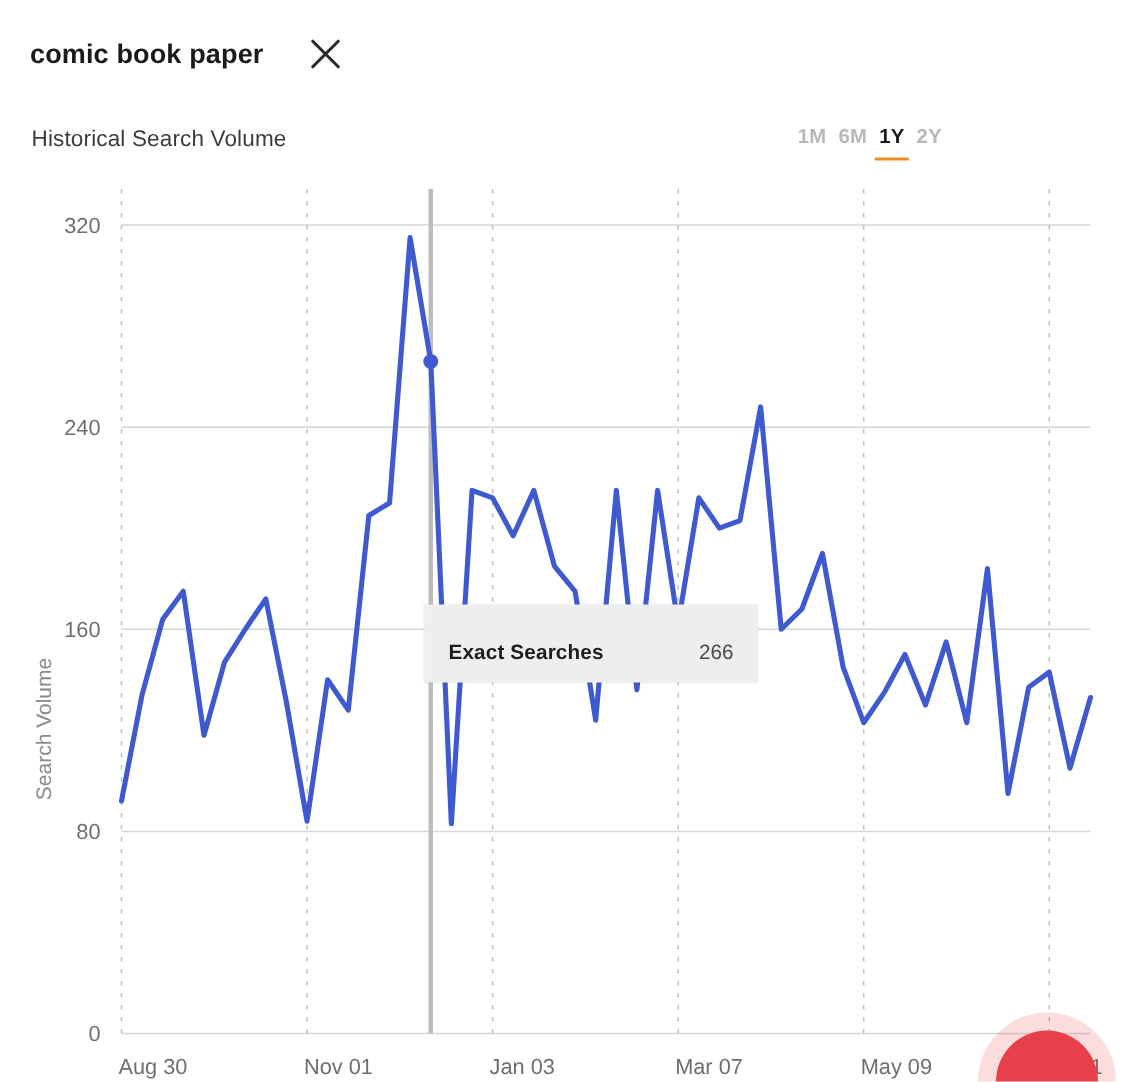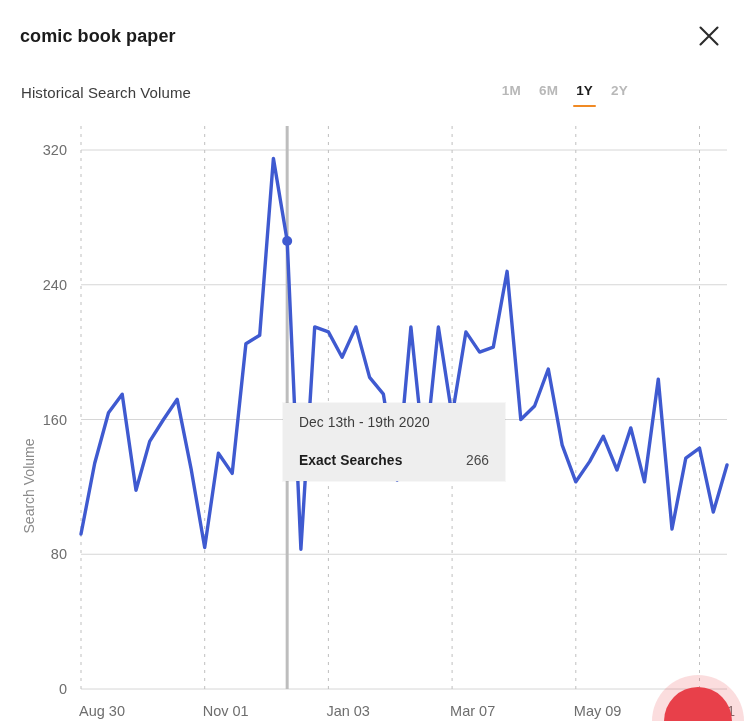--- a/index.html
+++ b/index.html
@@ -19,21 +19,21 @@
   
   .modal-header {
     position: absolute;
     left: 0; top: 0;
     width: 750px;
     height: 72px;
     box-sizing: border-box;
     padding: 0 20px;
     display: flex;
     align-items: center;
-    justify-content: space-between;
+    justify-content: flex-start;
     gap: 24px;
   }
   .modal-title {
     font-size: 18px;
     font-weight: bold;
     letter-spacing: 0.1px;
     color: #1b1b1b;
   }
   .close-button {
     width: 34px; height: 34px;
@@ -62,21 +62,21 @@
   }
   .section-title {
     font-size: 15px;
     color: #3c3c3c;
     line-height: 22px;
     letter-spacing: 0.1px;
   }
   .range-tabs {
     display: flex;
     align-items: flex-start;
-    gap: 18px;
+    gap: 8px;
     margin-right: 4px;
   }
   .range-tab {
     font-size: 13.5px;
     font-weight: bold;
     color: #b8b8b8;
     line-height: 18px;
     padding-bottom: 7px;
     cursor: pointer;
     position: relative;
@@ -221,21 +221,20 @@
       </g>
     <text id="ylabel" class="axis-label-text" transform="rotate(-90 34 360)" x="34" y="360" text-anchor="middle">Search Volume</text>
     <g id="crosshair">
         <line x1="287.17021276595744" x2="287.17021276595744" y1="0" y2="563" stroke="#bdbdbd" stroke-width="3"></line>
       </g>
     <path id="series-path" fill="none" stroke="#3f5ad0" stroke-width="3.4" stroke-linejoin="round" stroke-linecap="round" d="M81.0 408.0 L94.7 337.3 L108.5 286.8 L122.2 268.2 L136.0 364.2 L149.7 315.4 L163.5 293.5 L177.2 273.3 L191.0 342.3 L204.7 421.5 L218.4 327.2 L232.2 347.4 L245.9 217.7 L259.7 209.3 L273.4 32.4 L287.2 115.0 L300.9 423.2 L314.7 200.9 L328.4 205.9 L342.1 231.2 L355.9 200.9 L369.6 251.4 L383.4 268.2 L397.1 354.1 L410.9 200.9 L424.6 333.9 L438.4 200.9 L452.1 290.1 L465.9 205.9 L479.6 226.1 L493.3 221.1 L507.1 145.3 L520.8 293.5 L534.6 280.0 L548.3 243.0 L562.1 318.8 L575.8 355.8 L589.6 335.6 L603.3 310.3 L617.0 344.0 L630.8 301.9 L644.5 355.8 L658.3 253.1 L672.0 403.0 L685.8 332.2 L699.5 322.1 L713.3 386.1 L727.0 339.0"></path>
     <circle id="hover-dot" r="5" fill="#3f5ad0" cx="287.17021276595744" cy="114.95624999999995"></circle>
   </svg>
 
   <div class="chart-tooltip">
-    <div class="tooltip-date">Dec 13th - 19th 2020</div>
     <div class="tooltip-row">
       <span class="tooltip-metric">Exact Searches</span>
       <span class="tooltip-value">266</span>
     </div>
   </div>
 
   <div class="chat-bubble"></div>
 </div>
 
 </body></html>

